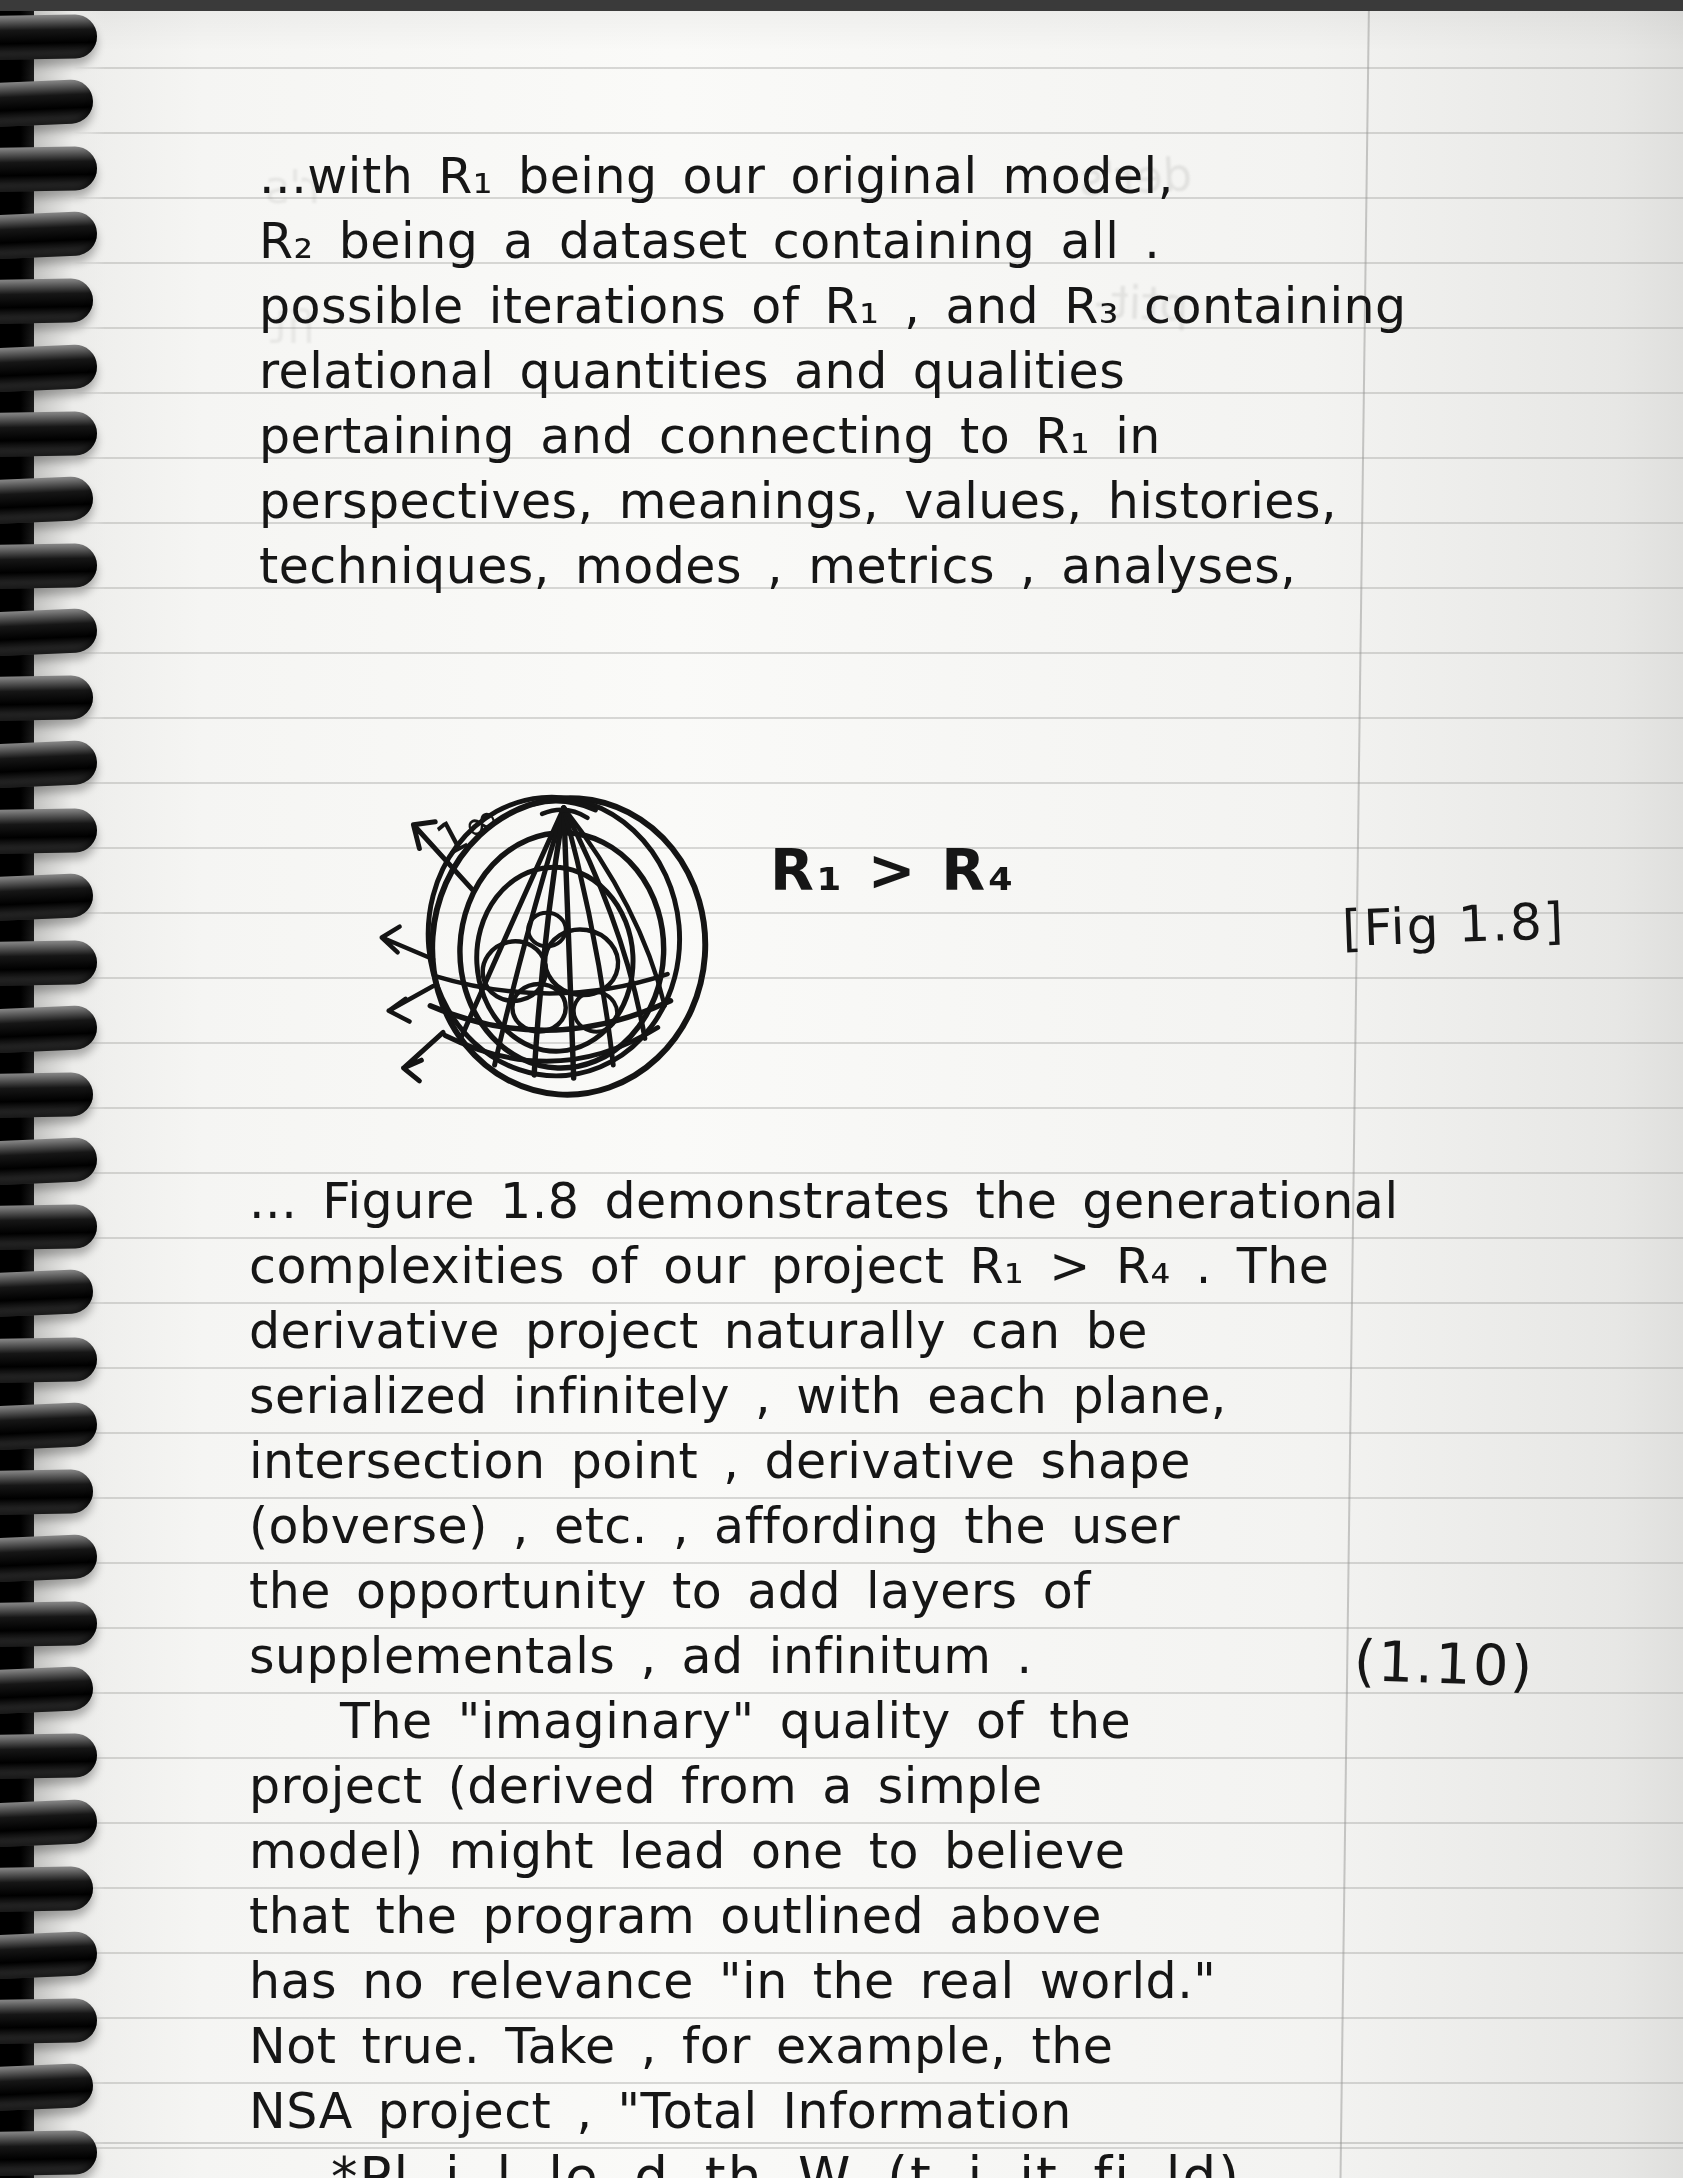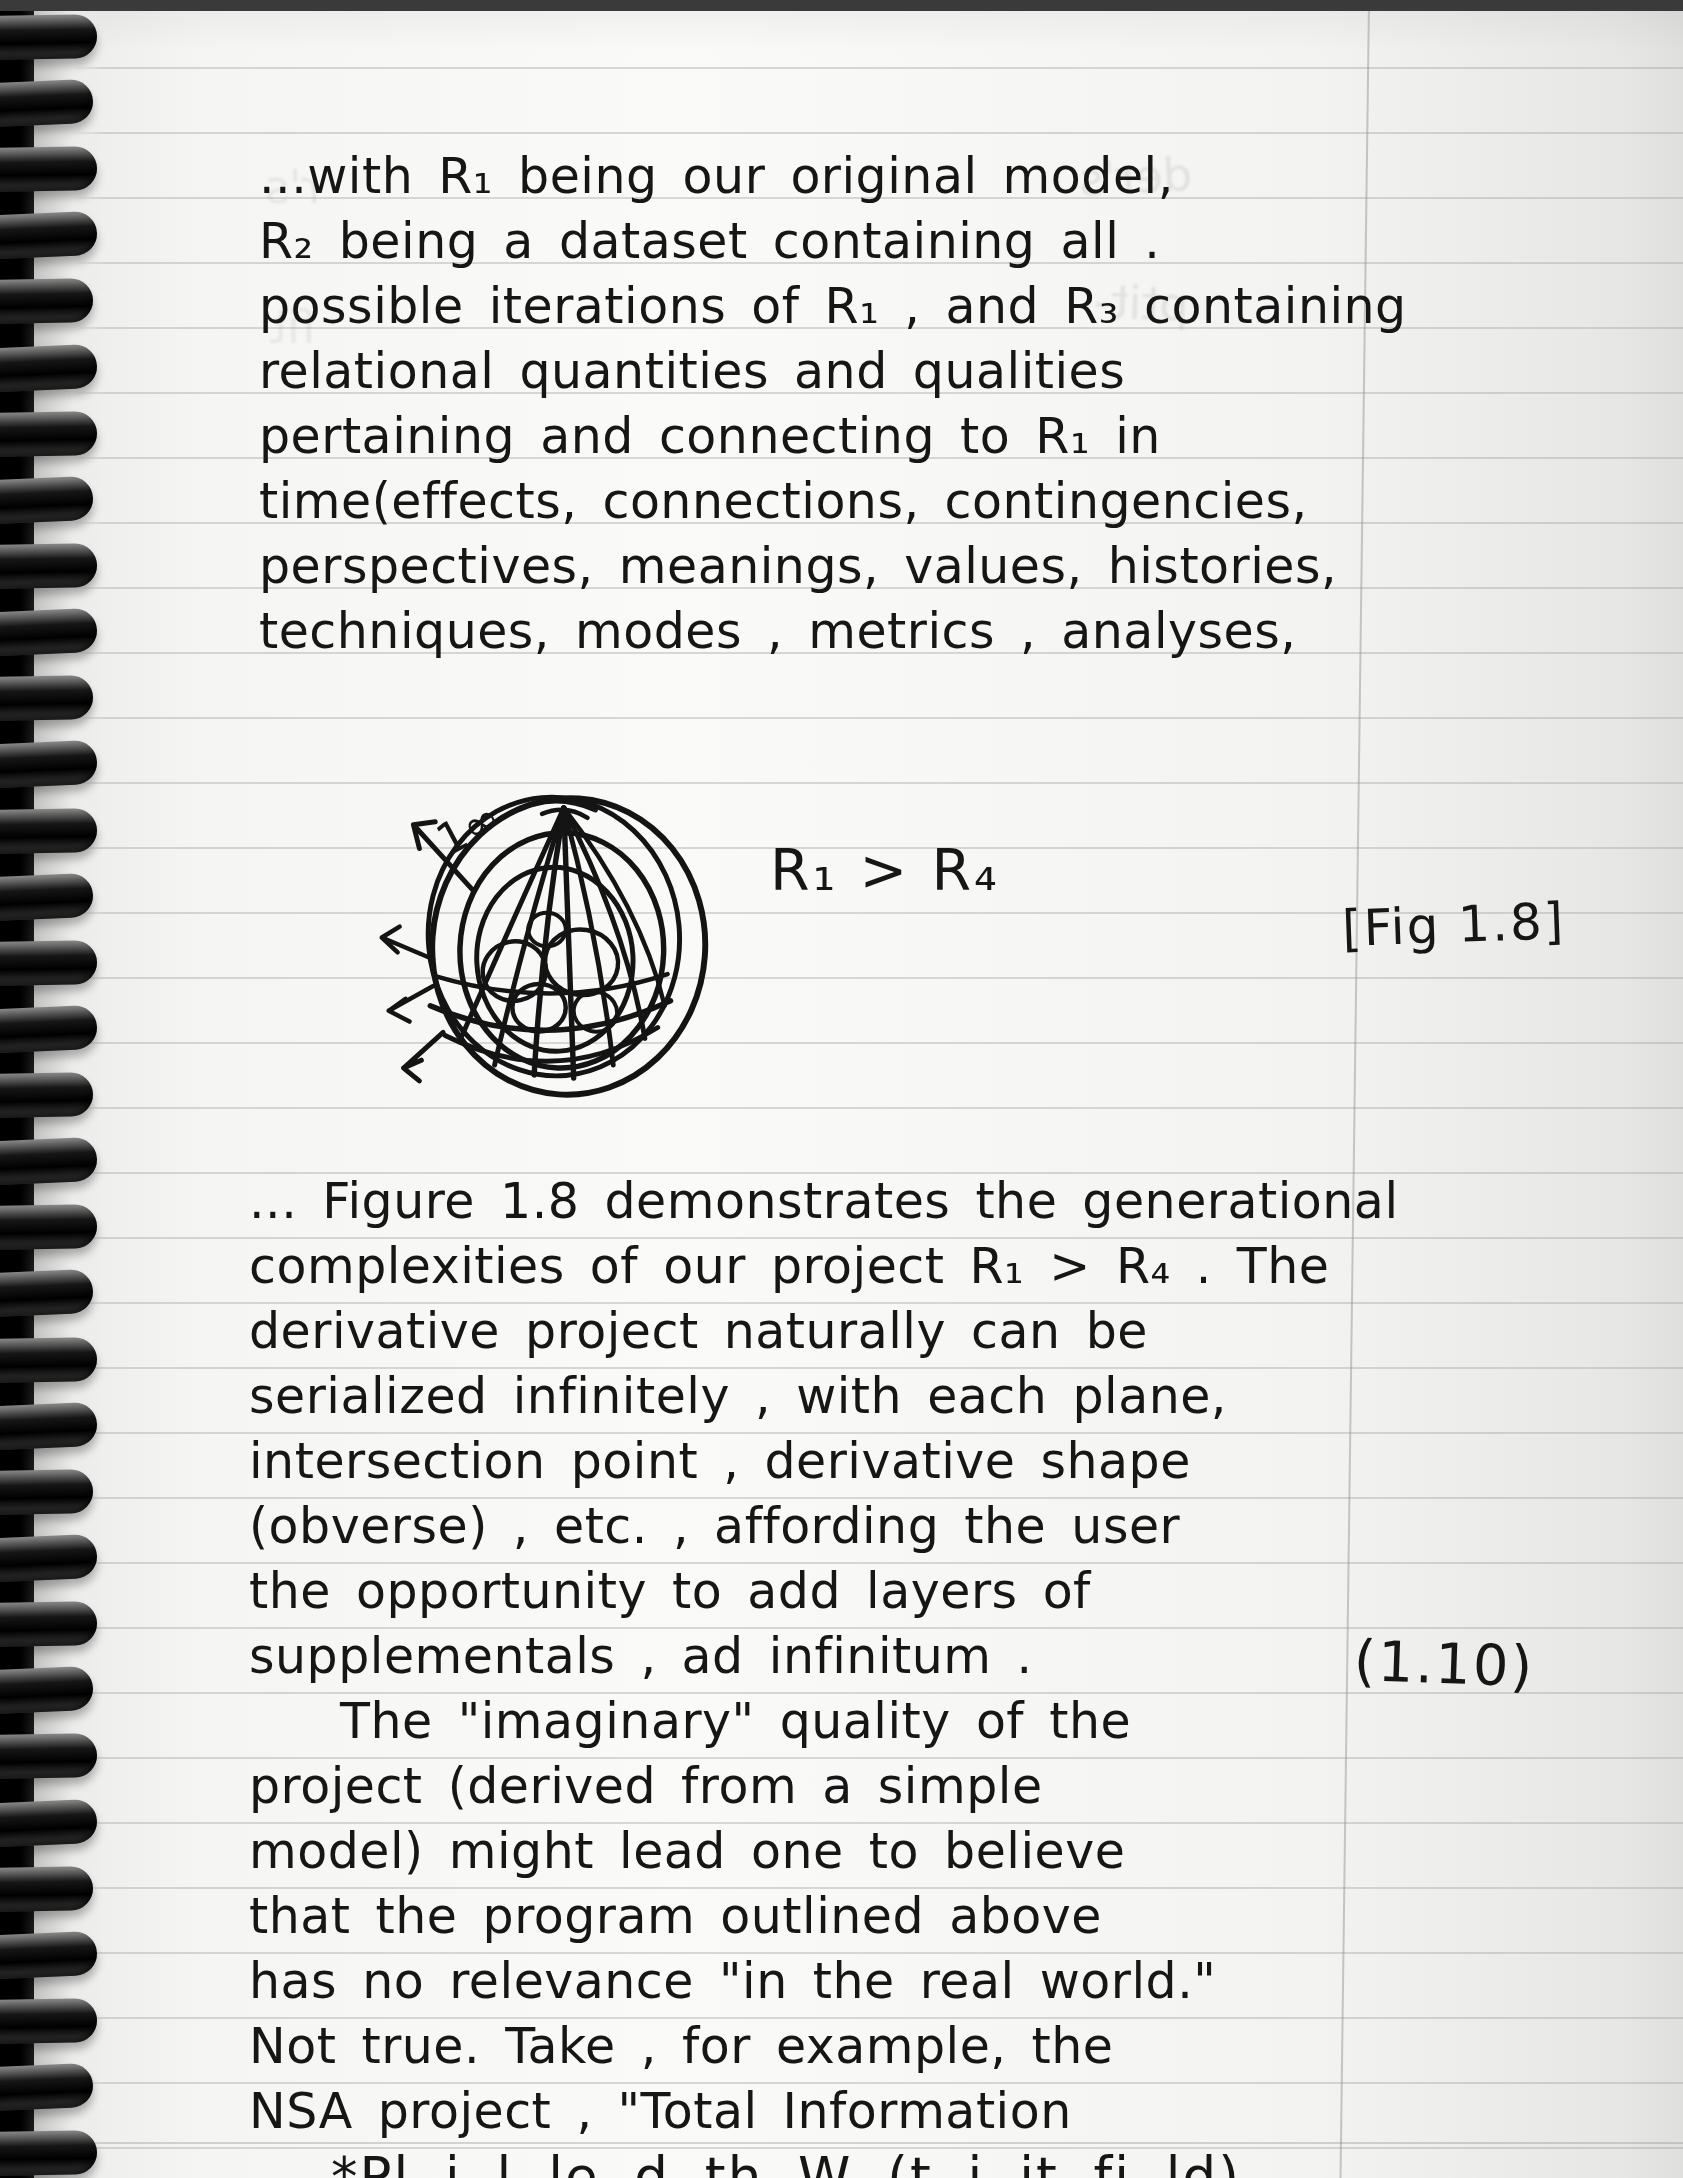--- a/index.html
+++ b/index.html
@@ -32,21 +32,21 @@
     background:linear-gradient(180deg,#8a8a8a 0,#161616 34%,#000 64%,#3d3d3d 100%);
     box-shadow:0 7px 9px rgba(0,0,0,0.28), inset 0 -4px 5px rgba(0,0,0,0.6);
   }
   
   .hw { font-family:"DejaVu Sans", sans-serif; color:#161616; }
   .block { position:absolute; white-space:nowrap; }
   .line { height:65px; line-height:65px; font-size:49px; letter-spacing:0.5px; word-spacing:9px; }
   #p1 { left:259px; top:133px; }
   #p2 { left:249px; top:1158px; }
   .indent { padding-left:91px; }
-  #fig-relation { position:absolute; left:770px; top:826px; font-size:57px; letter-spacing:3px; }
+  #fig-relation { position:absolute; left:770px; top:826px; font-size:57px; letter-spacing:3px;font-weight:bold; }
   #fig-caption  { position:absolute; left:1342px; top:885px; font-size:50px; transform:rotate(-2deg); letter-spacing:2px; }
   #fig-infinity { position:absolute; left:436px; top:792px; font-size:44px; transform:rotate(-28deg); }
   #margin-note  { position:absolute; left:1354px; top:1620px; font-size:56px; letter-spacing:2px; transform:rotate(2deg); }
   #footnote { position:absolute; left:331px; top:2135px; font-size:53px; letter-spacing:2px; word-spacing:16px; }
   
   .ghost { position:absolute; color:#7d7d7a; opacity:0.16; font-size:46px; filter:blur(1.2px); transform:scaleX(-1); }
   #ghost-a { left:1079px; top:139px;  transform:scaleX(-1) rotate(3deg); }
   #ghost-b { left:1094px; top:265px;  transform:scaleX(-1) rotate(-2deg); }
   #ghost-c { left:265px;  top:149px;  opacity:0.13; }
   #ghost-d { left:269px;  top:289px;  opacity:0.12; }
@@ -67,21 +67,20 @@
   <span class="ghost hw" id="ghost-b">ptit-</span>
   <span class="ghost hw" id="ghost-c">r's</span>
   <span class="ghost hw" id="ghost-d">fit</span>
 
   <div class="block hw" id="p1">
     <div class="line">...with R₁ being our original model,</div>
     <div class="line">R₂ being a dataset containing all .</div>
     <div class="line">possible iterations of R₁ , and R₃ containing</div>
     <div class="line">relational quantities and qualities</div>
     <div class="line">pertaining and connecting to R₁ in</div>
-    <div class="line">time(effects, connections, contingencies,</div>
     <div class="line">perspectives, meanings, values, histories,</div>
     <div class="line">techniques, modes , metrics , analyses,</div>
   </div>
 
   <svg id="sphere-svg" width="356" height="342" viewBox="0 0 360 345">
 
     <ellipse cx="205" cy="180" rx="138" ry="150" transform="rotate(4 205 180)" stroke-width="6"></ellipse>
     <ellipse cx="190" cy="170" rx="127" ry="141" transform="rotate(-5 190 170)" stroke-width="5"></ellipse>
     <ellipse cx="198" cy="184" rx="103" ry="119" transform="rotate(2 198 184)" stroke-width="5.5"></ellipse>
     <ellipse cx="191" cy="193" rx="79" ry="93" transform="rotate(-3 191 193)" stroke-width="5"></ellipse>

